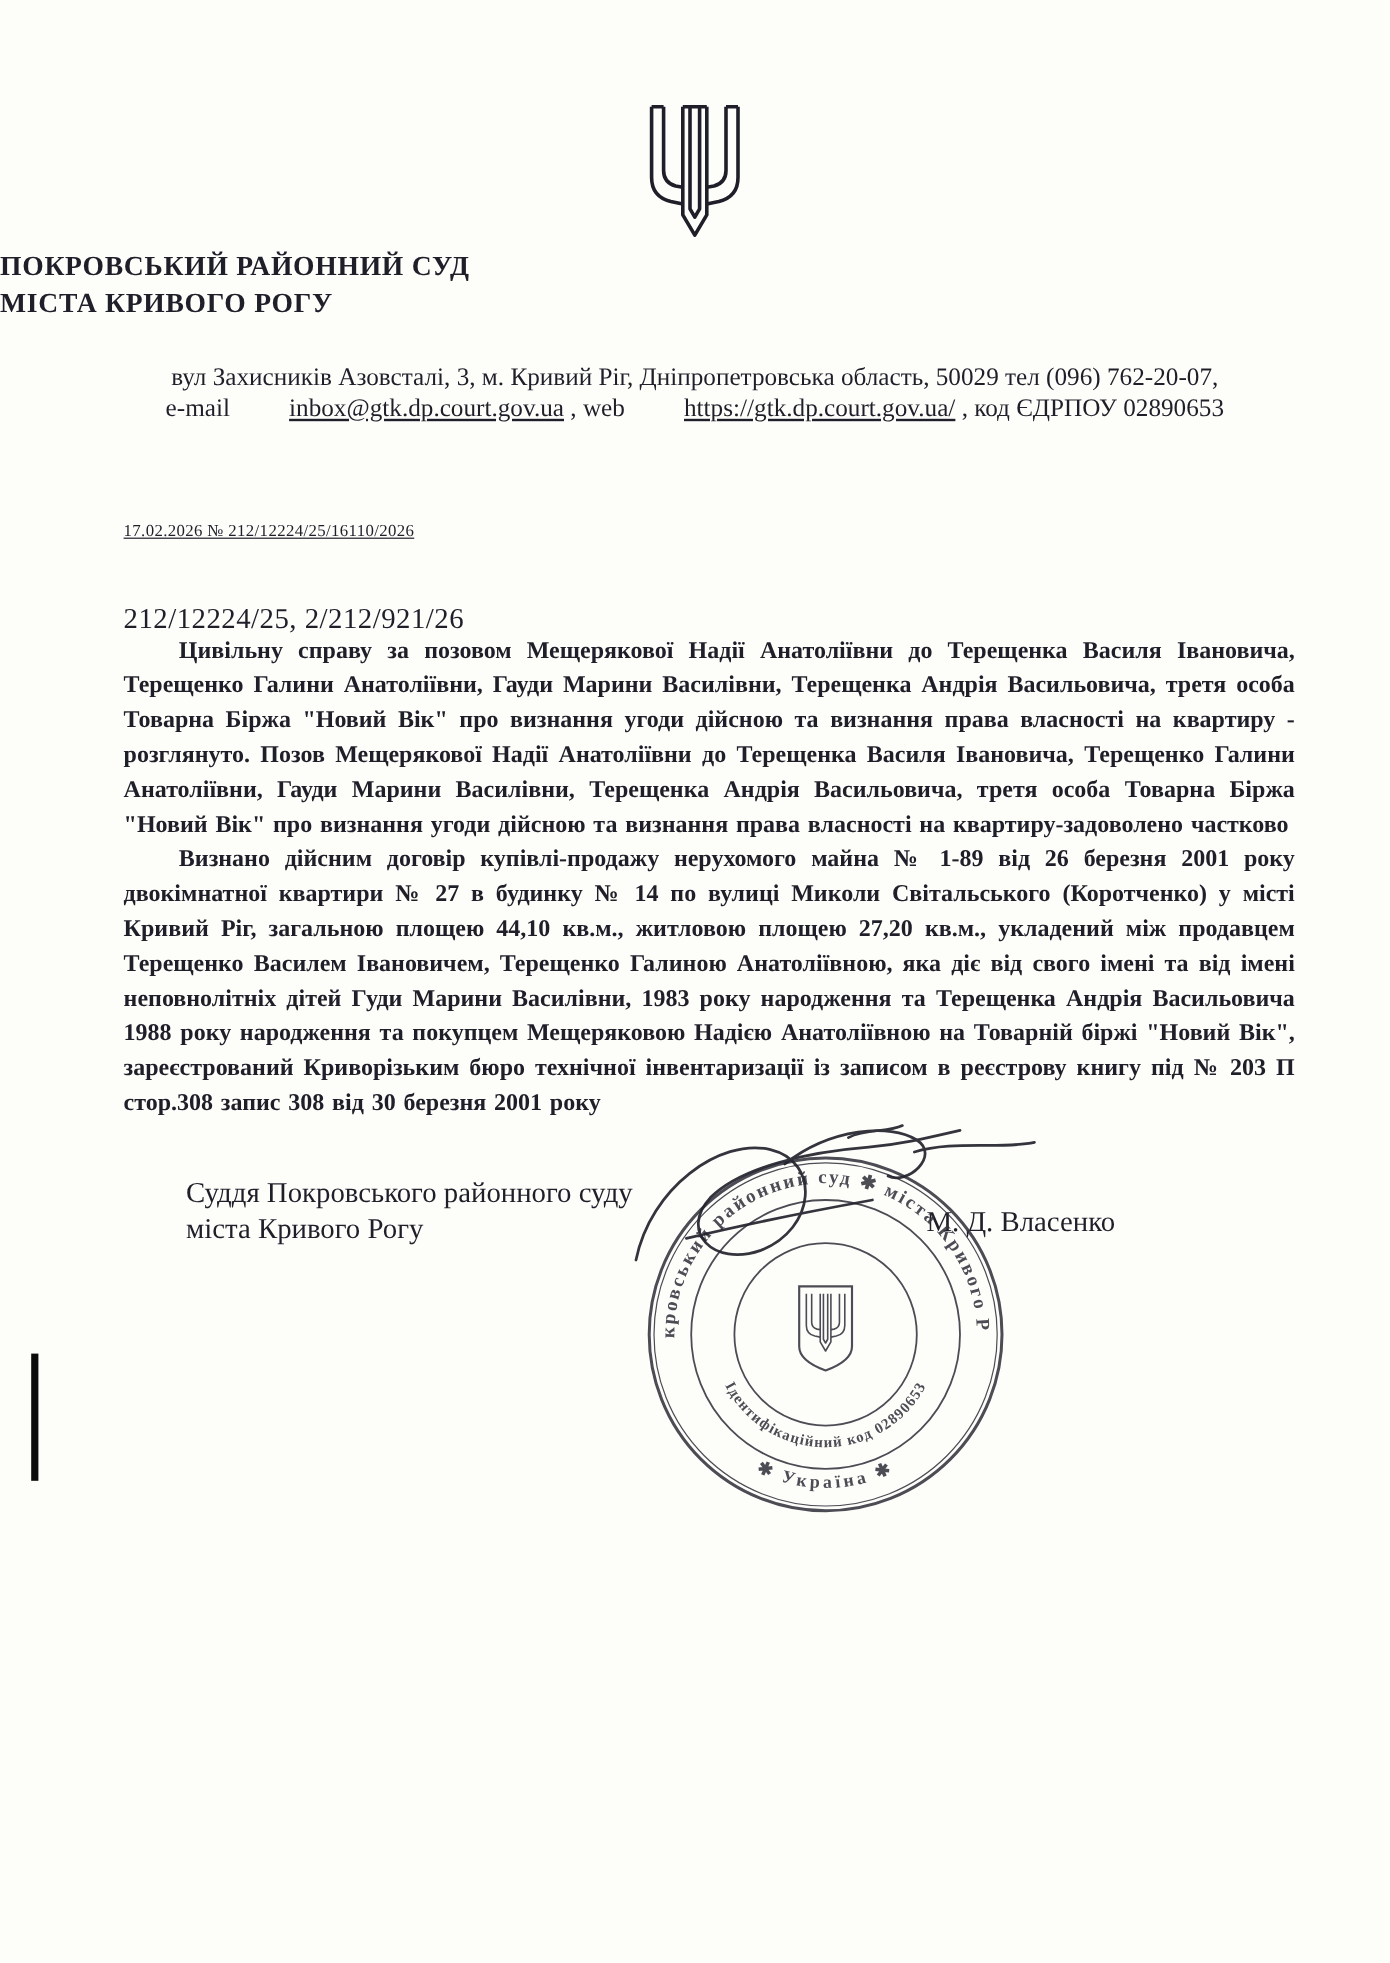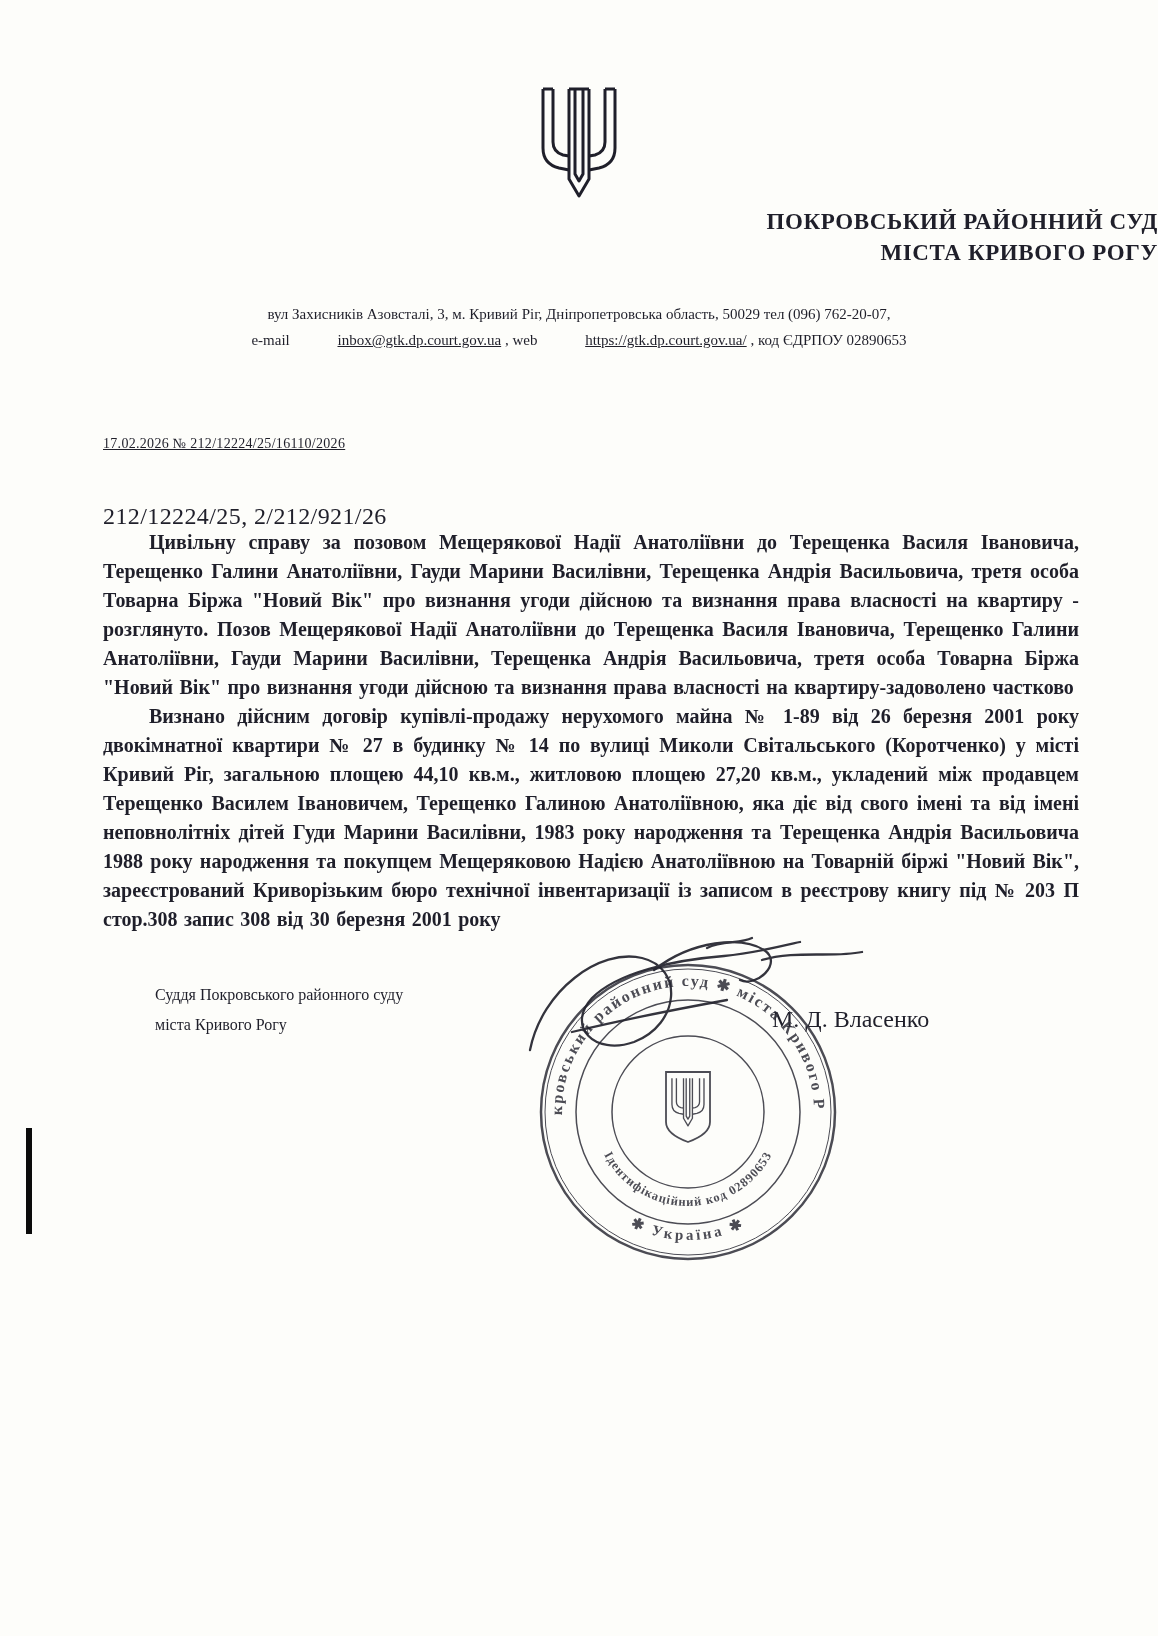--- a/index.html
+++ b/index.html
@@ -10,27 +10,27 @@
     color:#1f1f2a;
     font-family:"Liberation Serif","DejaVu Serif",serif;
     overflow:hidden;
   }
   .page { position:absolute; inset:0; }
 
   .emblem { position:absolute; top:84px; left:50%; transform:translateX(-50%); }
 
   .court-name {
     position:absolute; top:206px; left:0; right:0;
-    text-align:right; font-weight:bold; font-size:23px; line-height:31px;
+    text-align:left; font-weight:bold; font-size:23px; line-height:31px;
     letter-spacing:0.6px;
   }
 
   .contact {
     position:absolute; top:301px; left:0; right:0;
-    text-align:center; font-size:15px; line-height:26px;
+    text-align:center; font-size:21px; line-height:26px;
   }
   .u { text-decoration:underline;margin-left:44px; }
 
   .ref {
     position:absolute; top:436px; left:103px;
     font-size:14px; text-decoration:underline; letter-spacing:0.3px;
   }
   .recipient {
     position:absolute; top:422px; left:618px;
     font-size:19px; line-height:27px;
@@ -41,21 +41,21 @@
 
   .body-text {
     position:absolute; top:528px; left:103px; width:976px;
     font-size:20px; line-height:29px;
     text-align:justify; word-spacing:1.5px;font-weight:bold;
   }
   .body-text p { text-indent:46px; }
 
   .sign-block {
     position:absolute; top:980px; left:155px;
-    font-size:16px; line-height:30px;
+    font-size:24px; line-height:30px;
   }
   .judge-name { position:absolute; top:1006px; left:756px; font-size:24px;margin-left:16px; }
 
   .stamp {
     position:absolute; left:538px; top:962px;
     color:#34343e; opacity:0.88;
   }
   .signature {
     position:absolute; left:512px; top:928px;
     color:#23232e;

